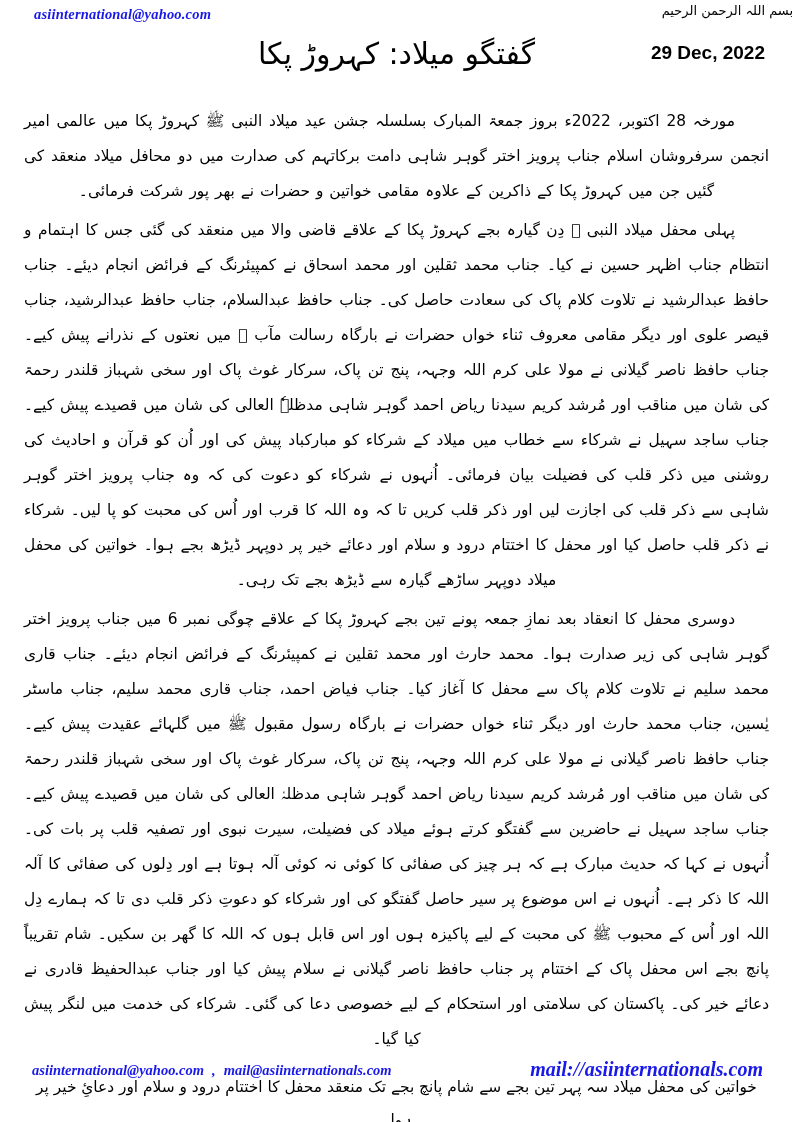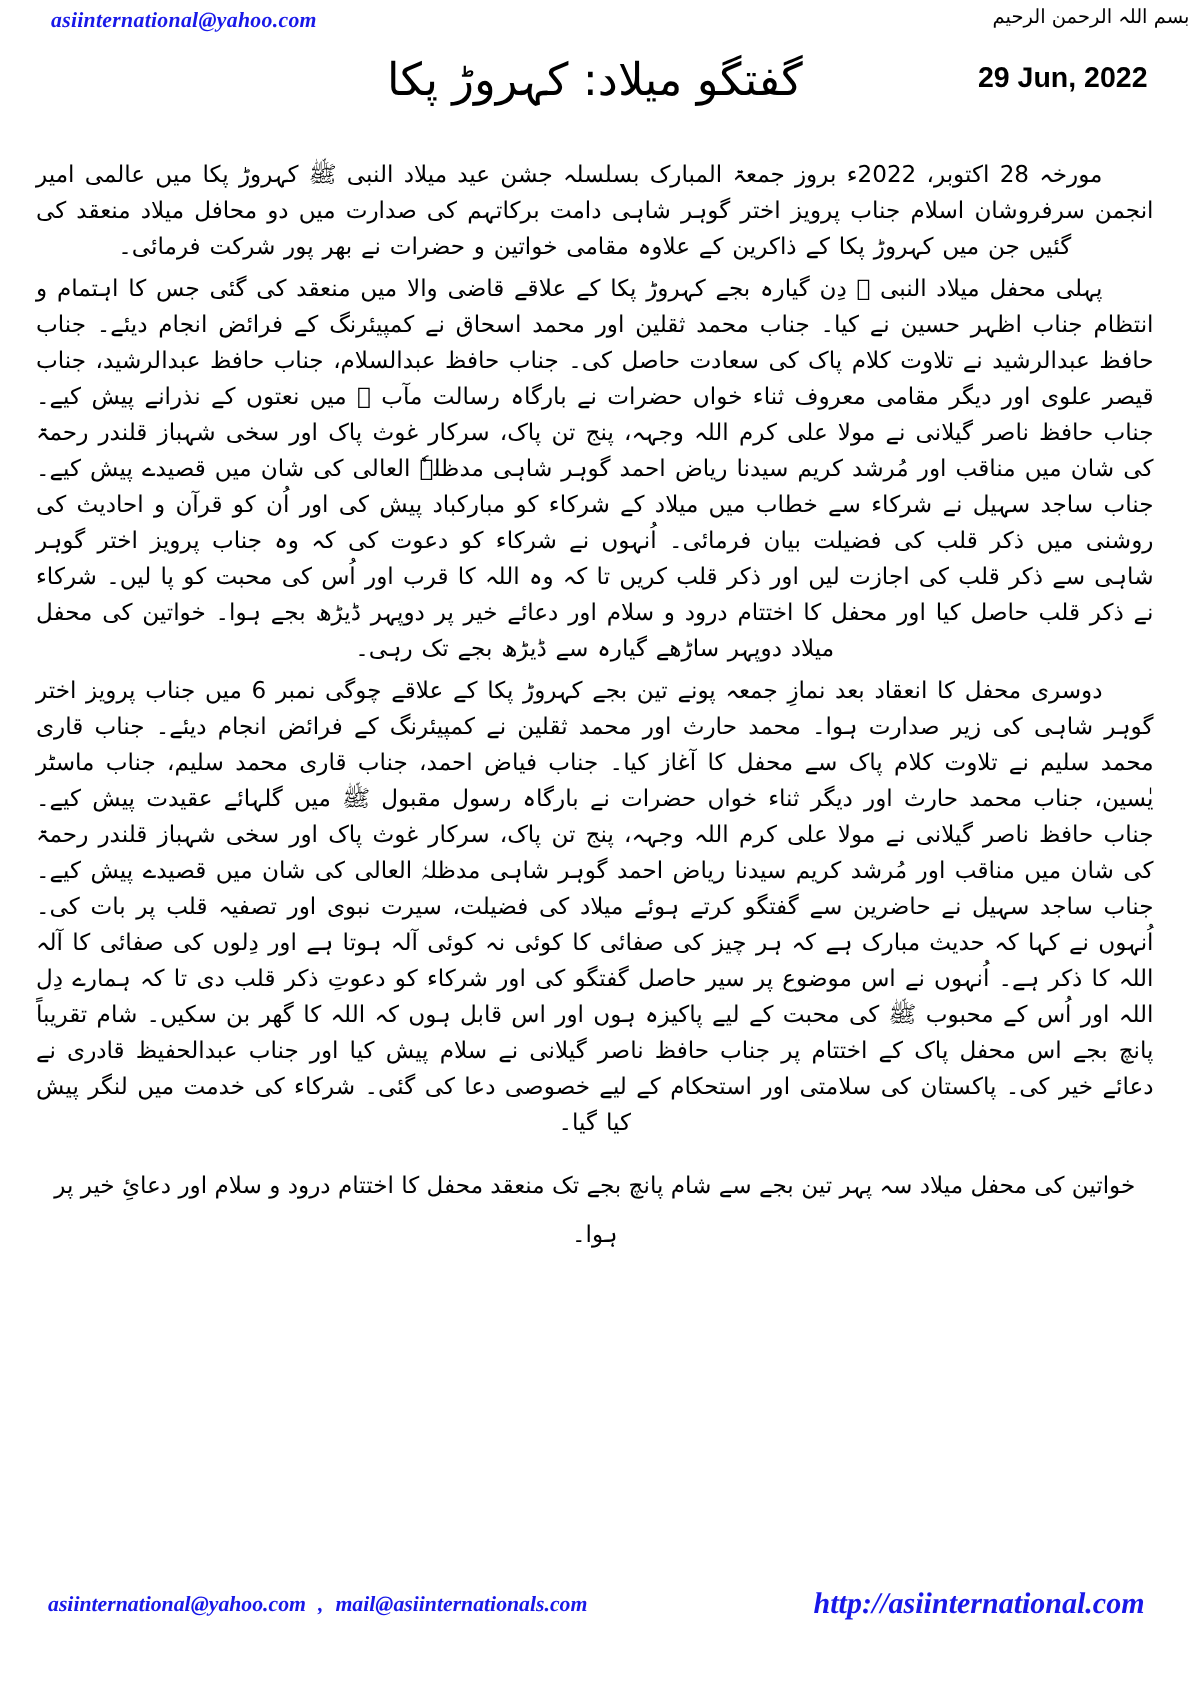--- a/index.html
+++ b/index.html
@@ -88,21 +88,21 @@
     left: 24px;
     width: 745px;
     direction: rtl;
   }
   p.para {
     direction: rtl;
     text-align: justify;
     text-align-last: center;
     font-family: "DejaVu Sans", sans-serif;
     font-size: 15.4px;
-    line-height: 24px;
+    line-height: 35px;
     margin: 0 0 4px 0;
     text-indent: 34px;
     color: #000;
     word-spacing: 1px;
   }
   p.closing {
     direction: rtl;
     text-align: center;
     font-family: "DejaVu Sans", sans-serif;
     font-size: 15.4px;
@@ -151,35 +151,35 @@
 </style>
 </head>
 <body>
 
 <div class="page">
 
   <div class="header">
     <div class="hdr-email">asiinternational@yahoo.com</div>
     <div class="hdr-bismillah">بسم اللہ الرحمن الرحیم</div>
     <div class="hdr-title">گفتگو میلاد:  کہروڑ پکا</div>
-    <div class="hdr-date">29 Jun, 2022</div>
+    <div class="hdr-date">29 Dec, 2022</div>
   </div>
 
   <div class="body-wrap">
 
     <p class="para">مورخہ 28 اکتوبر، 2022ء بروز جمعۃ المبارک بسلسلہ جشن عید میلاد النبی ﷺ کہروڑ پکا میں عالمی امیر انجمن سرفروشان اسلام جناب پرویز اختر گوہر شاہی دامت برکاتہم کی صدارت میں دو محافل میلاد منعقد کی گئیں جن میں کہروڑ پکا کے ذاکرین کے علاوہ مقامی خواتین و حضرات نے بھر پور شرکت فرمائی۔</p>
 
     <p class="para">پہلی محفل میلاد النبی ﷺ دِن گیارہ بجے کہروڑ پکا کے علاقے قاضی والا میں منعقد کی گئی جس کا اہتمام و انتظام جناب اظہر حسین نے کیا۔ جناب محمد ثقلین اور محمد اسحاق نے کمپیئرنگ کے فرائض انجام دیئے۔ جناب حافظ عبدالرشید نے تلاوت کلام پاک کی سعادت حاصل کی۔ جناب حافظ عبدالسلام، جناب حافظ عبدالرشید، جناب قیصر علوی اور دیگر مقامی معروف ثناء خواں حضرات نے بارگاہ رسالت مآب ﷺ میں نعتوں کے نذرانے پیش کیے۔ جناب حافظ ناصر گیلانی نے مولا علی کرم اللہ وجہہ، پنج تن پاک، سرکار غوث پاک اور سخی شہباز قلندر رحمۃ کی شان میں مناقب اور مُرشد کریم سیدنا ریاض احمد گوہر شاہی مدظلہٗ العالی کی شان میں قصیدے پیش کیے۔ جناب ساجد سہیل نے شرکاء سے خطاب میں میلاد کے شرکاء کو مبارکباد پیش کی اور اُن کو قرآن و احادیث کی روشنی میں ذکر قلب کی فضیلت بیان فرمائی۔ اُنہوں نے شرکاء کو دعوت کی کہ وہ جناب پرویز اختر گوہر شاہی سے ذکر قلب کی اجازت لیں اور ذکر قلب کریں تا کہ وہ اللہ کا قرب اور اُس کی محبت کو پا لیں۔ شرکاء نے ذکر قلب حاصل کیا اور محفل کا اختتام درود و سلام اور دعائے خیر پر دوپہر ڈیڑھ بجے ہوا۔ خواتین کی محفل میلاد دوپہر ساڑھے گیارہ سے ڈیڑھ بجے تک رہی۔</p>
 
     <p class="para">دوسری محفل کا انعقاد بعد نمازِ جمعہ پونے تین بجے کہروڑ پکا کے علاقے چوگی نمبر 6 میں جناب پرویز اختر گوہر شاہی کی زیر صدارت ہوا۔ محمد حارث اور محمد ثقلین نے کمپیئرنگ کے فرائض انجام دیئے۔ جناب قاری محمد سلیم نے تلاوت کلام پاک سے محفل کا آغاز کیا۔ جناب فیاض احمد، جناب قاری محمد سلیم، جناب ماسٹر یٰسین، جناب محمد حارث اور دیگر ثناء خواں حضرات نے بارگاہ رسول مقبول ﷺ میں گلہائے عقیدت پیش کیے۔ جناب حافظ ناصر گیلانی نے مولا علی کرم اللہ وجہہ، پنج تن پاک، سرکار غوث پاک اور سخی شہباز قلندر رحمۃ کی شان میں مناقب اور مُرشد کریم سیدنا ریاض احمد گوہر شاہی مدظلہٗ العالی کی شان میں قصیدے پیش کیے۔ جناب ساجد سہیل نے حاضرین سے گفتگو کرتے ہوئے میلاد کی فضیلت، سیرت نبوی اور تصفیہ قلب پر بات کی۔ اُنہوں نے کہا کہ حدیث مبارک ہے کہ ہر چیز کی صفائی کا کوئی نہ کوئی آلہ ہوتا ہے اور دِلوں کی صفائی کا آلہ اللہ کا ذکر ہے۔ اُنہوں نے اس موضوع پر سیر حاصل گفتگو کی اور شرکاء کو دعوتِ ذکر قلب دی تا کہ ہمارے دِل اللہ اور اُس کے محبوب ﷺ کی محبت کے لیے پاکیزہ ہوں اور اس قابل ہوں کہ اللہ کا گھر بن سکیں۔ شام تقریباً پانچ بجے اس محفل پاک کے اختتام پر جناب حافظ ناصر گیلانی نے سلام پیش کیا اور جناب عبدالحفیظ قادری نے دعائے خیر کی۔ پاکستان کی سلامتی اور استحکام کے لیے خصوصی دعا کی گئی۔ شرکاء کی خدمت میں لنگر پیش کیا گیا۔</p>
 
     <p class="closing">خواتین کی محفل میلاد سہ پہر تین بجے سے شام پانچ بجے تک منعقد محفل کا اختتام درود و سلام اور دعائِ خیر پر ہوا۔</p>
 
   </div>
 
   <div class="footer">
     <div class="ft-emails">
       <span>asiinternational@yahoo.com</span><span class="sep">,</span><span>mail@asiinternationals.com</span>
     </div>
-    <div class="ft-url">http://asiinternational.com</div>
+    <div class="ft-url">mail://asiinternationals.com</div>
   </div>
 
 </div>
 
 </body></html>

